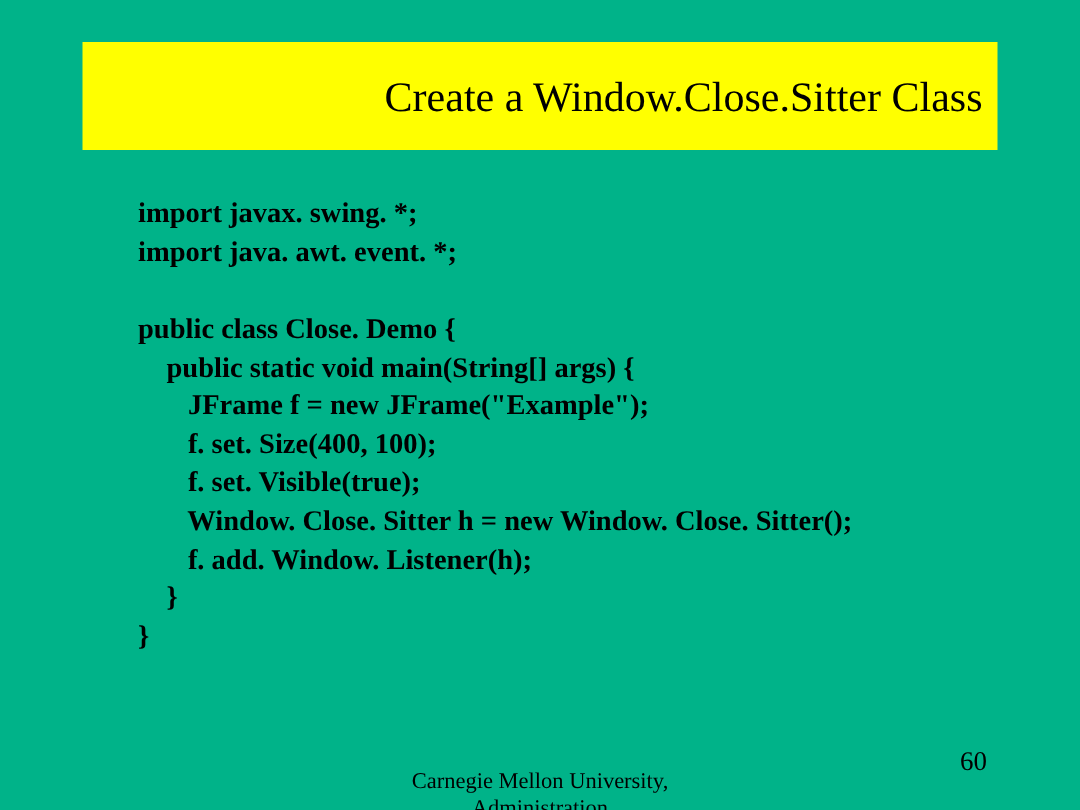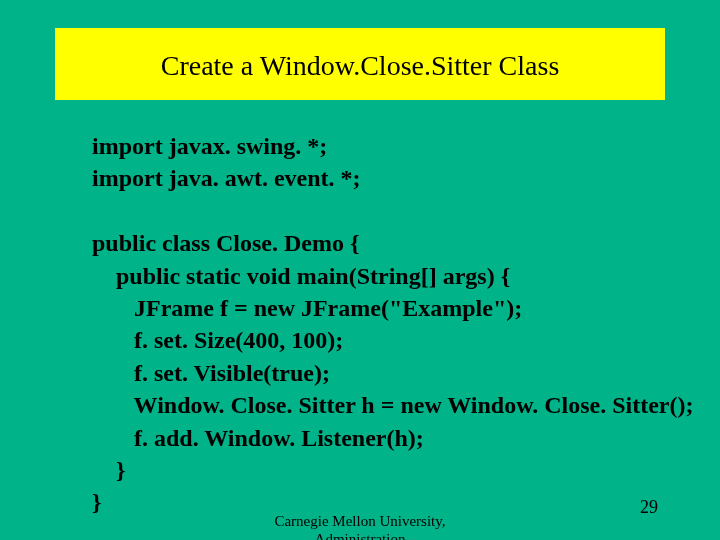--- a/index.html
+++ b/index.html
@@ -11,27 +11,27 @@
   }
   body {
     background: #00b389;
     font-family: "Times New Roman", Times, serif;
     position: relative;
   }
   .title-box {
     background: #ffff00;
     margin: 28px 55px 0 55px;
     padding: 22px 10px 18px 10px;
-    text-align: center;
+    text-align: right;
     font-size: 28px;
     color: #000;
   }
   .code-block {
     margin: 30px 12px 0 92px;
-    font-size: 24px;
+    font-size: 19px;
     line-height: 1.35;
     color: #000;
     font-weight: bold;
     white-space: pre;
   }
   .footer {
     position: absolute;
     bottom: 0;
     left: 0;
     right: 0;
@@ -64,13 +64,13 @@
        Window. Close. Sitter h = new Window. Close. Sitter();
        f. add. Window. Listener(h);
     }
 }</div>
 
 <div class="footer">
   <div>Carnegie Mellon University,</div>
   <div style="margin-bottom:-8px;">Administration</div>
 </div>
 
-<div class="page-num">29</div>
+<div class="page-num">60</div>
 
 </body></html>

